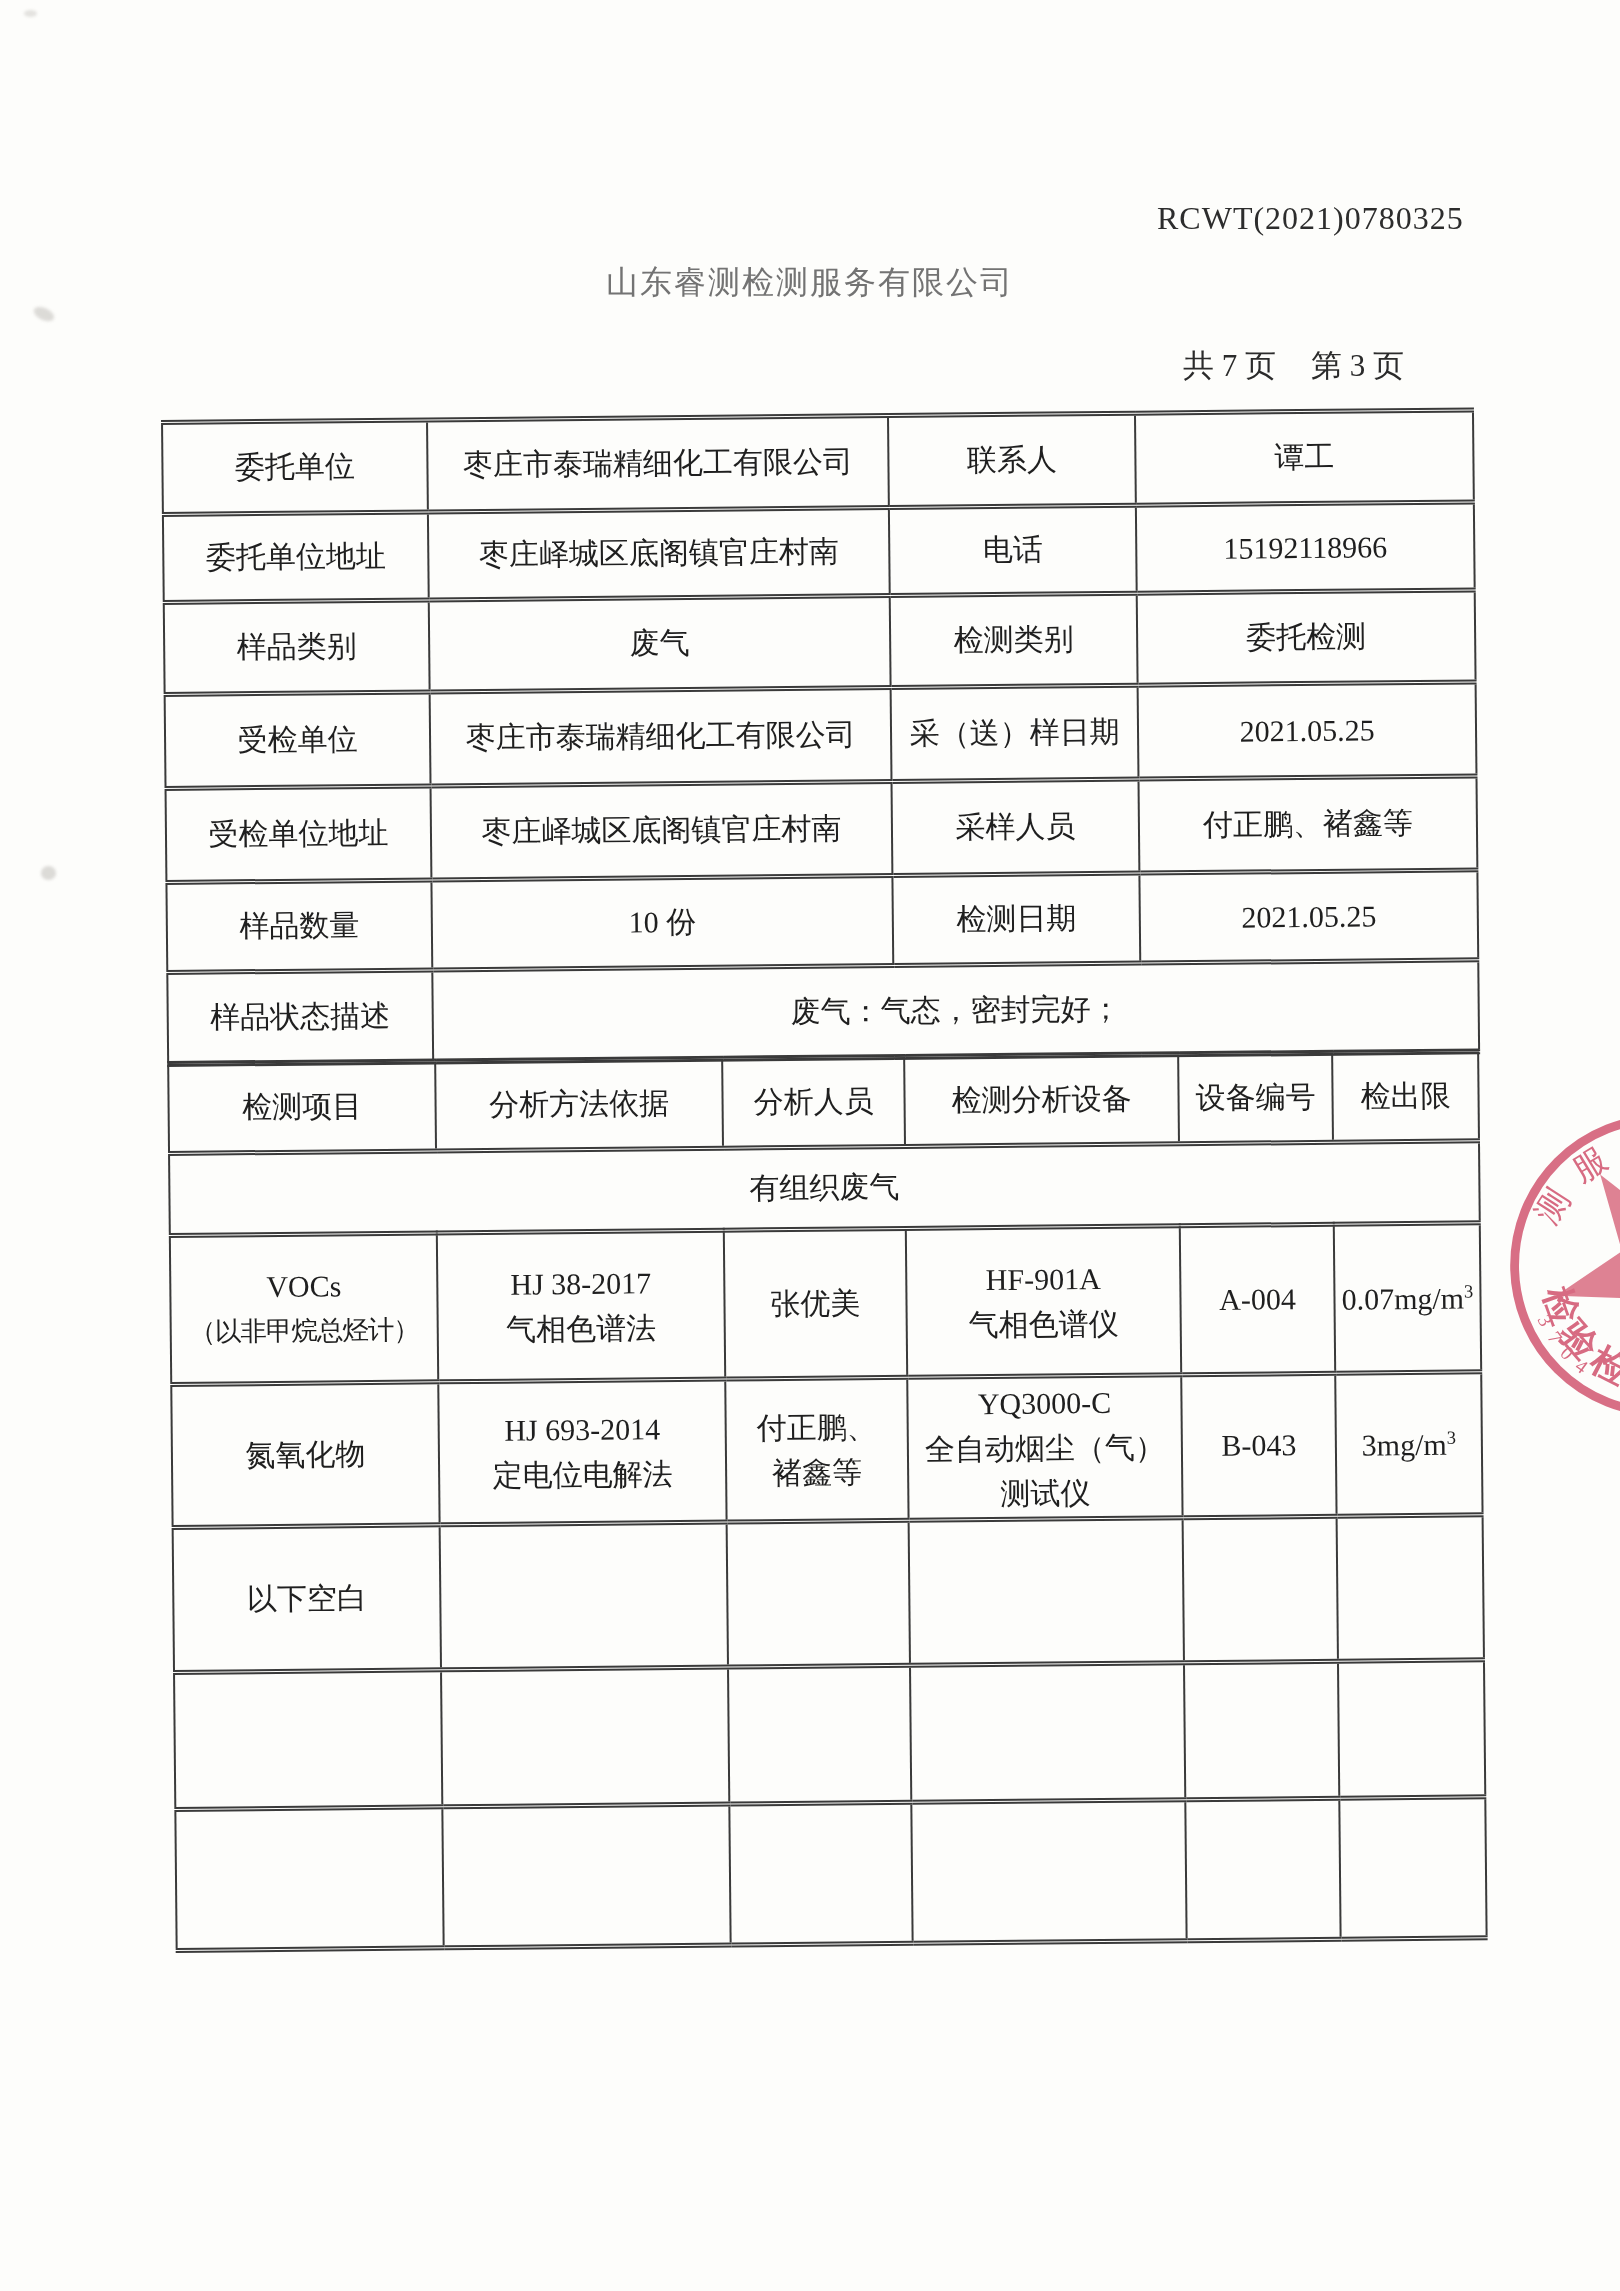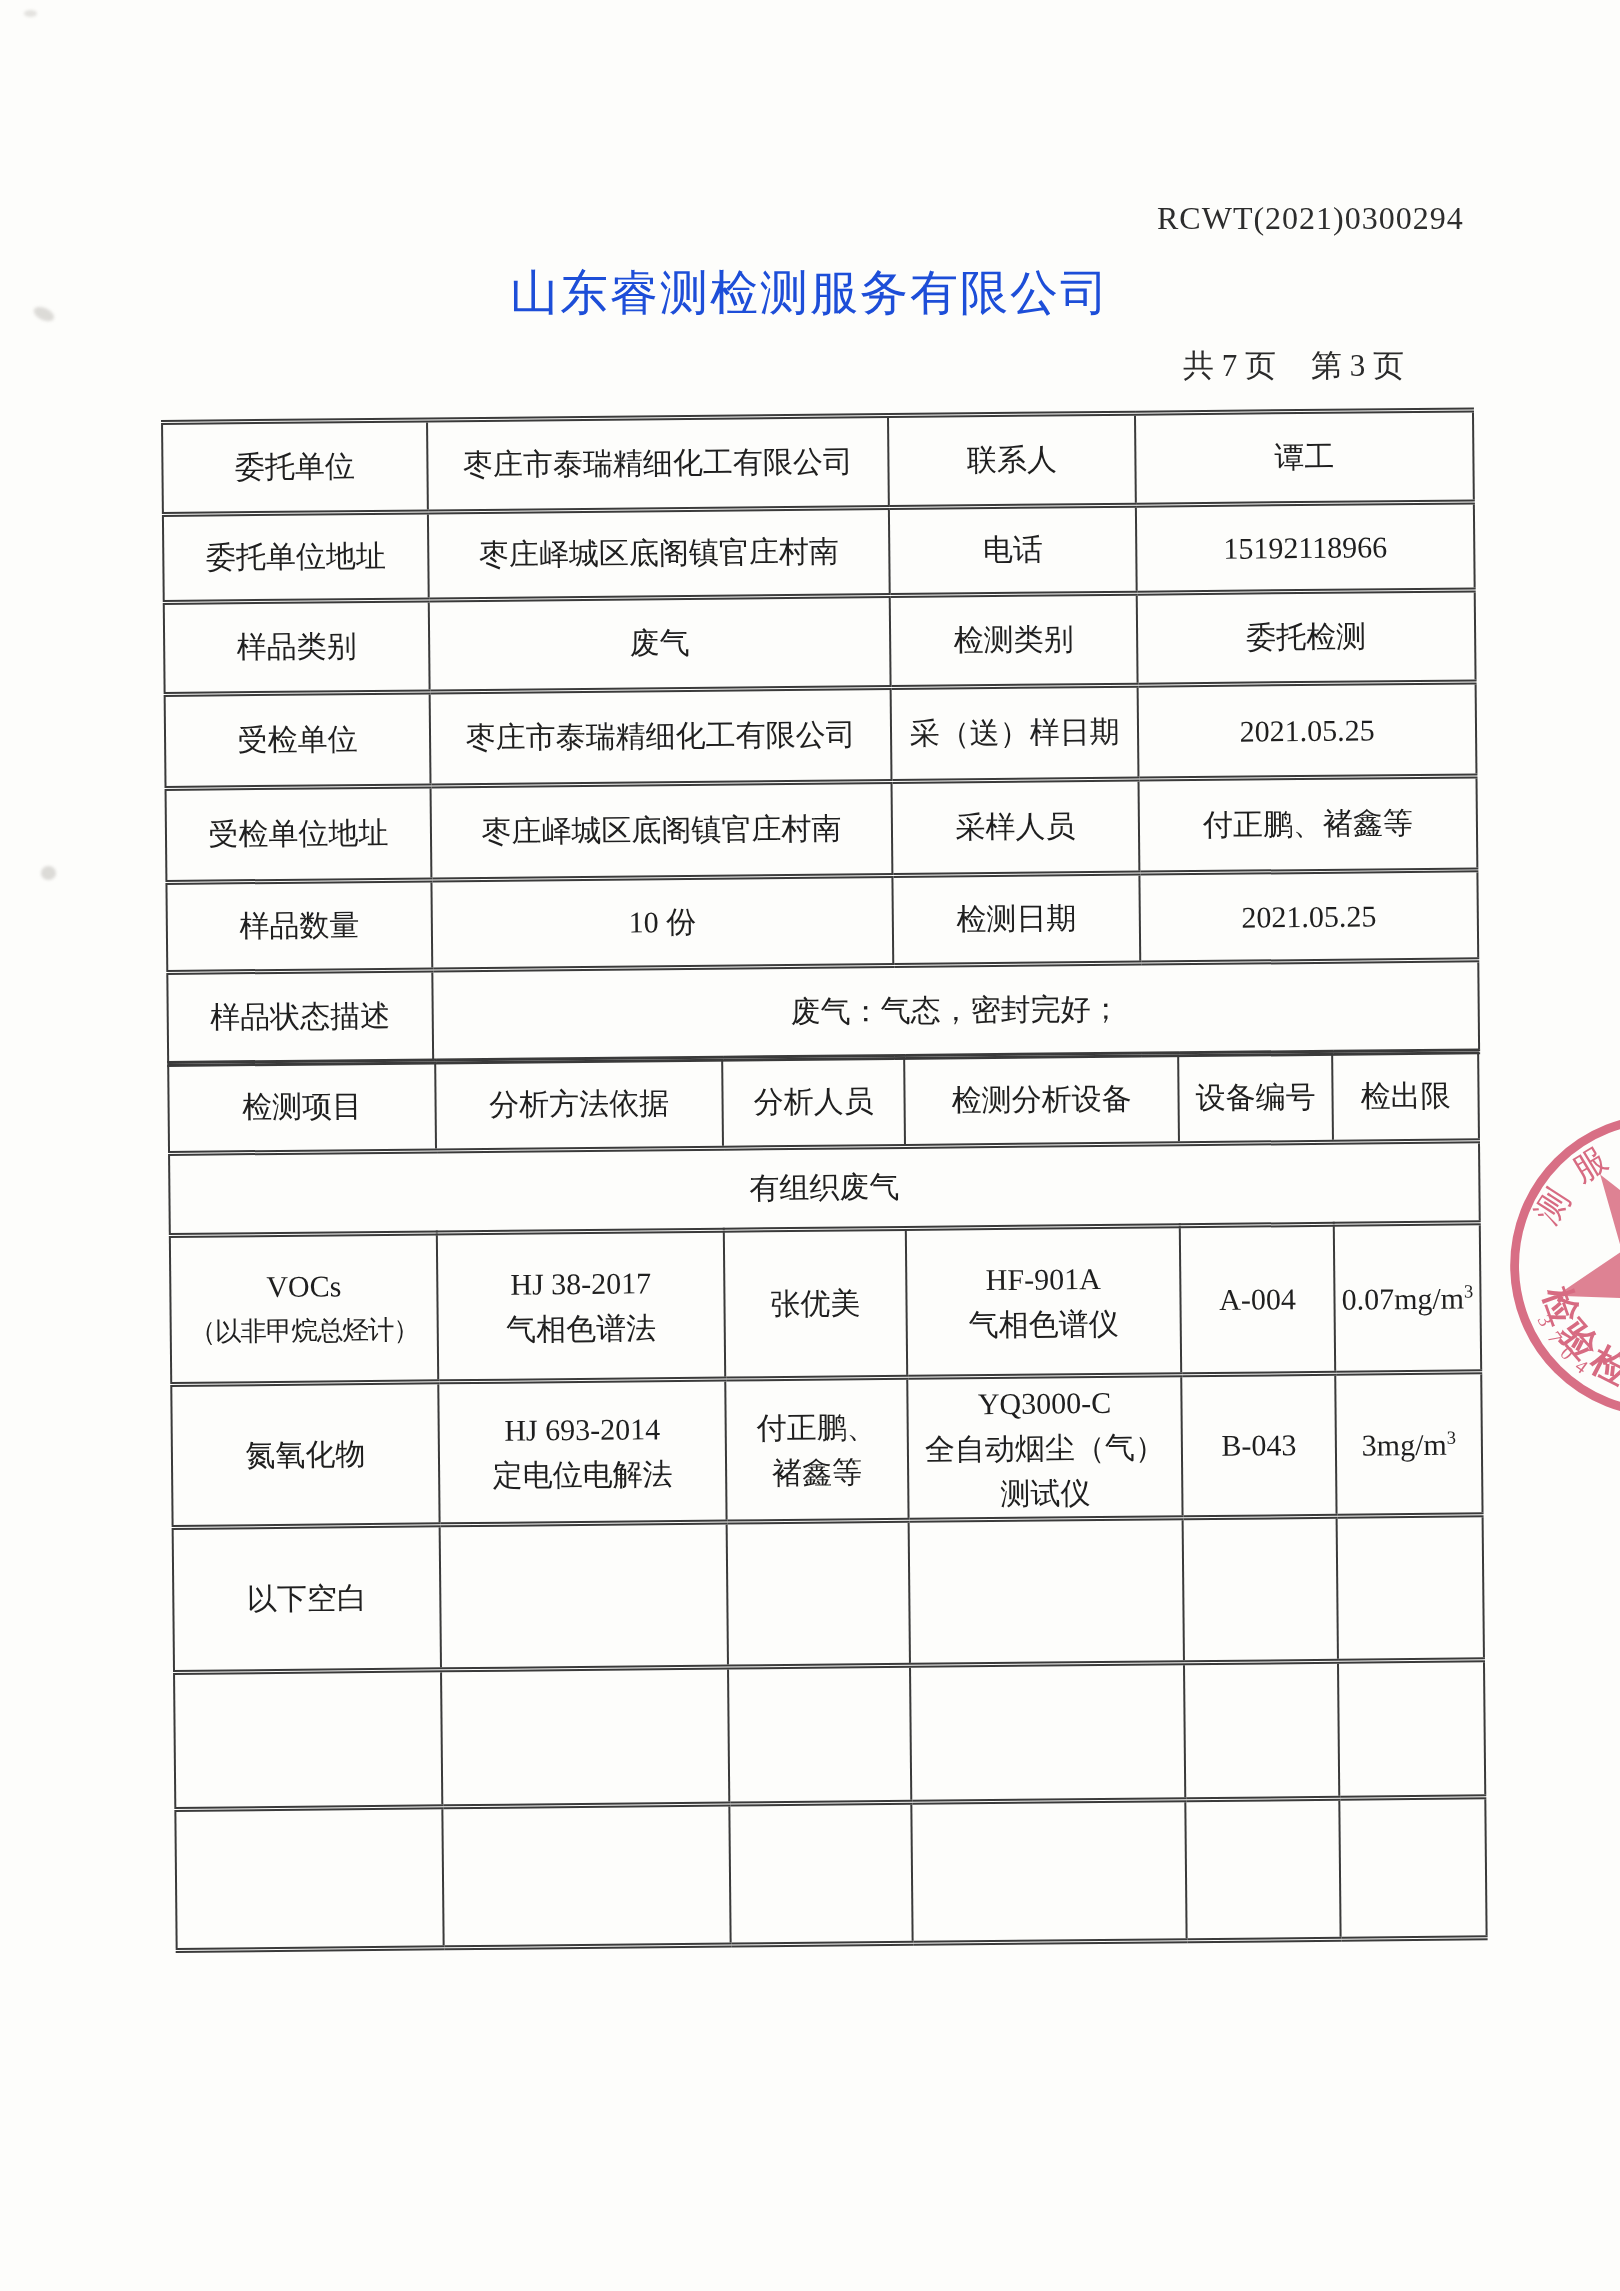--- a/index.html
+++ b/index.html
@@ -12,21 +12,21 @@
     color:#222;
   }
   
   .report-no{
     position:absolute;left:1157px;top:200px;
     font-size:32px;letter-spacing:1px;color:#2d2d2d;
     white-space:nowrap;
   }
   .company{
     position:absolute;left:0;top:261px;width:1620px;
-    text-align:center;font-size:48px;letter-spacing:2px;color:#1d4ed8;
+    text-align:center;font-size:32px;letter-spacing:2px;color:#737373;
   }
   .big-title{
     position:absolute;left:0;top:327px;width:1607px;
     text-align:center;
     font-family:"Liberation Sans","DejaVu Sans",sans-serif;
     font-weight:700;font-size:59px;letter-spacing:13.7px;color:#1c1c1c;
   }
   .pagination{
     position:absolute;left:1183px;top:345px;
     font-size:31px;color:#2b2b2b;white-space:nowrap;
@@ -64,21 +64,21 @@
     filter:blur(1.5px);opacity:0.45;}
   .s1{left:33px;top:308px;width:21.6px;height:11.8px;transform:rotate(25deg);}
   .s2{left:41px;top:866px;width:14.7px;height:13.7px;}
   .s3{left:23.5px;top:9.8px;width:13.7px;height:6.9px;opacity:0.35;}
 </style>
 </head>
 <body>
 
 <div class="sheet">
 
-  <div class="report-no">RCWT(2021)0300294</div>
+  <div class="report-no">RCWT(2021)0780325</div>
   <div class="company">山东睿测检测服务有限公司</div>
   <div class="pagination">
     <span>共 7 页</span><span class="pg-gap"></span><span>第 3 页</span>
   </div>
 
   <div class="tableWrap">
 
     <table class="tA">
       <colgroup>
           <col style="width:265px">

